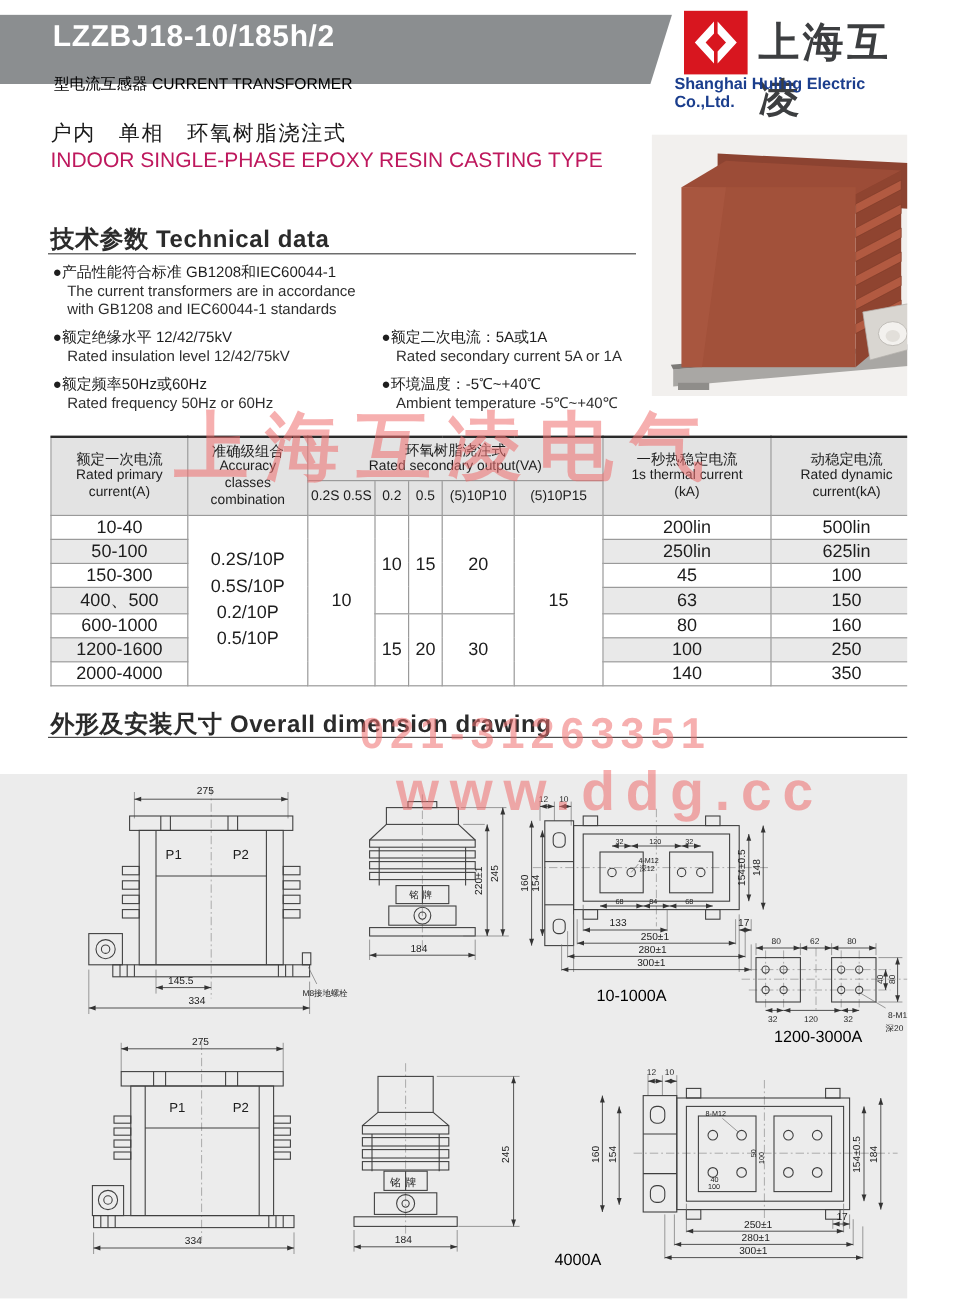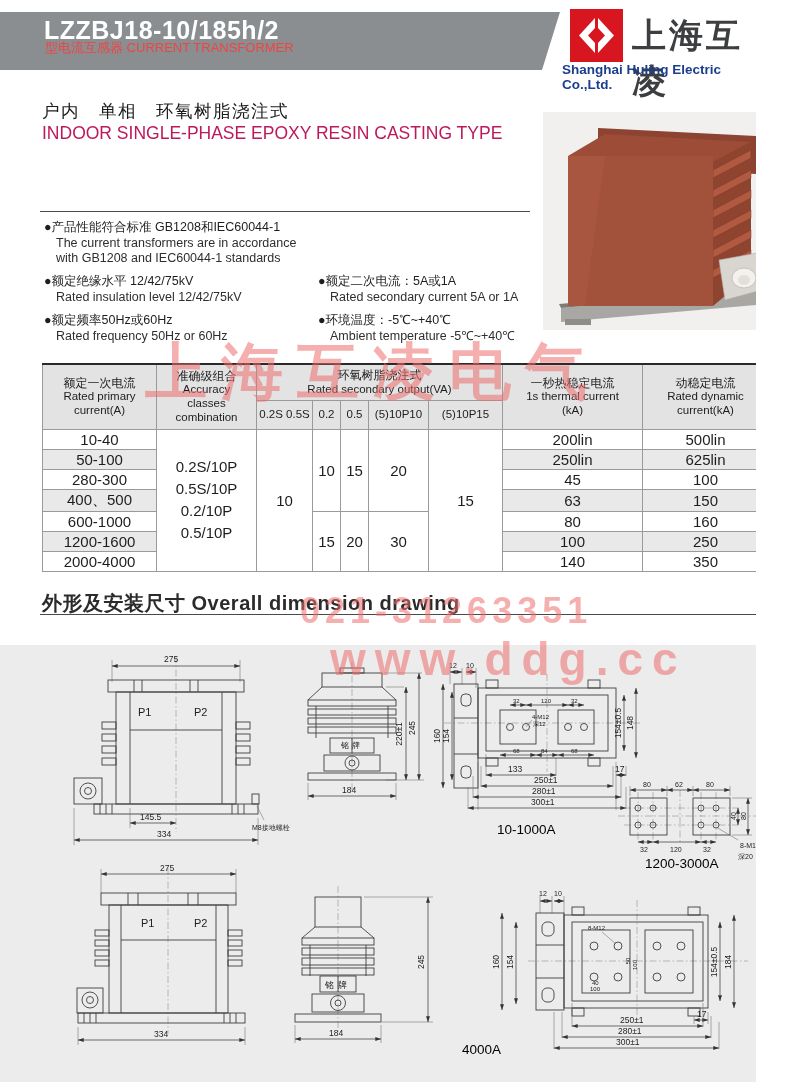--- a/index.html
+++ b/index.html
@@ -4,21 +4,21 @@
 <style>
 *{margin:0;padding:0;box-sizing:border-box}
 html,body{background:#fff}
 body{width:810px;height:1089px;position:relative;font-family:"Liberation Sans",sans-serif;color:#222;overflow:hidden}
 .abs{position:absolute}
 .page{position:absolute;left:0;top:0;width:756px;height:1089px;background:#fff;overflow:hidden}
 
 
 .hdr-band{left:0;top:12px;width:560px;height:58px;background:#8b8e90;clip-path:polygon(0 0,100% 0,calc(100% - 18px) 100%,0 100%)}
 .hdr-title{left:44px;top:16px;font-size:25px;font-weight:bold;color:#fff;letter-spacing:.5px}
-.hdr-sub{left:45px;top:39px;font-size:13px;color:#ef4444}
+.hdr-sub{left:45px;top:61px;font-size:13px;color:#000000}
 .logo-red{left:570px;top:9px;width:53px;height:53px;background:#d8161f}
 .brand-cn{left:632px;top:13px;font-size:34px;color:#3c3e40;font-weight:600;letter-spacing:3px}
 .brand-en{left:562px;top:62px;font-size:13.5px;color:#1b3e8d;font-weight:600}
 .hdr-corner{left:780px;top:15px;width:30px;height:52px;background:#8b8e90;clip-path:polygon(50% 0,100% 0,100% 100%,0 100%)}
 
 
 .intro-cn{left:42px;top:99px;font-size:17.5px;color:#1a1a1a;letter-spacing:1.5px}
 .intro-en{left:42px;top:123px;font-size:17.5px;color:#be185d}
 .sec-head{font-size:20px;font-weight:600;color:#2b2b2b;letter-spacing:.5px}
 .tech-head{left:42px;top:186px}
@@ -99,20 +99,24 @@
       <rect x="25" y="44" width="145" height="150" fill="#a2513a" stroke="none"></rect>
       <polygon points="25,44 62,44 42,194 25,194" fill="#ab5941" stroke="none" opacity=".7"></polygon>
       <polygon points="176,148 242,136 248,170 182,188" fill="#d9d6d1" stroke="#b3b0ab" stroke-width=".6"></polygon>
       <ellipse cx="201" cy="166" rx="12" ry="10" fill="#f3f1ee" stroke="#bcb9b4" stroke-width=".8"></ellipse>
       <ellipse cx="226" cy="157" rx="11" ry="9" fill="#f3f1ee" stroke="#bcb9b4" stroke-width=".8"></ellipse>
       <ellipse cx="201" cy="168" rx="6" ry="5" fill="#e2dfda" stroke="none"></ellipse>
       <ellipse cx="226" cy="159" rx="5.5" ry="4.5" fill="#e2dfda" stroke="none"></ellipse>
     </svg>
   </div>
 
+  <div class="abs sec-head tech-head">
+    <span>技术参数</span>
+    <span>Technical data</span>
+  </div>
   <div class="abs tech-rule"></div>
 
   <div class="abs bullet" style="left:44px;top:220px;width:270px">
     <div>●产品性能符合标准 GB1208和IEC60044-1</div>
     <div class="en">The current transformers are in accordance</div>
     <div class="en">with GB1208 and IEC60044-1 standards</div>
   </div>
   <div class="abs bullet" style="left:44px;top:274px;width:270px">
     <div>●额定绝缘水平 12/42/75kV</div>
     <div class="en">Rated insulation level 12/42/75kV</div>
@@ -198,21 +202,21 @@
         <td rowspan="7">15</td>
         <td class="band">200lin</td>
         <td class="band">500lin</td>
       </tr>
       <tr>
         <td class="band">50-100</td>
         <td class="band">250lin</td>
         <td class="band">625lin</td>
       </tr>
       <tr>
-        <td class="band">280-300</td>
+        <td class="band">150-300</td>
         <td class="band">45</td>
         <td class="band">100</td>
       </tr>
       <tr>
         <td class="band">400、500</td>
         <td class="band">63</td>
         <td class="band">150</td>
       </tr>
       <tr>
         <td class="band">600-1000</td>

